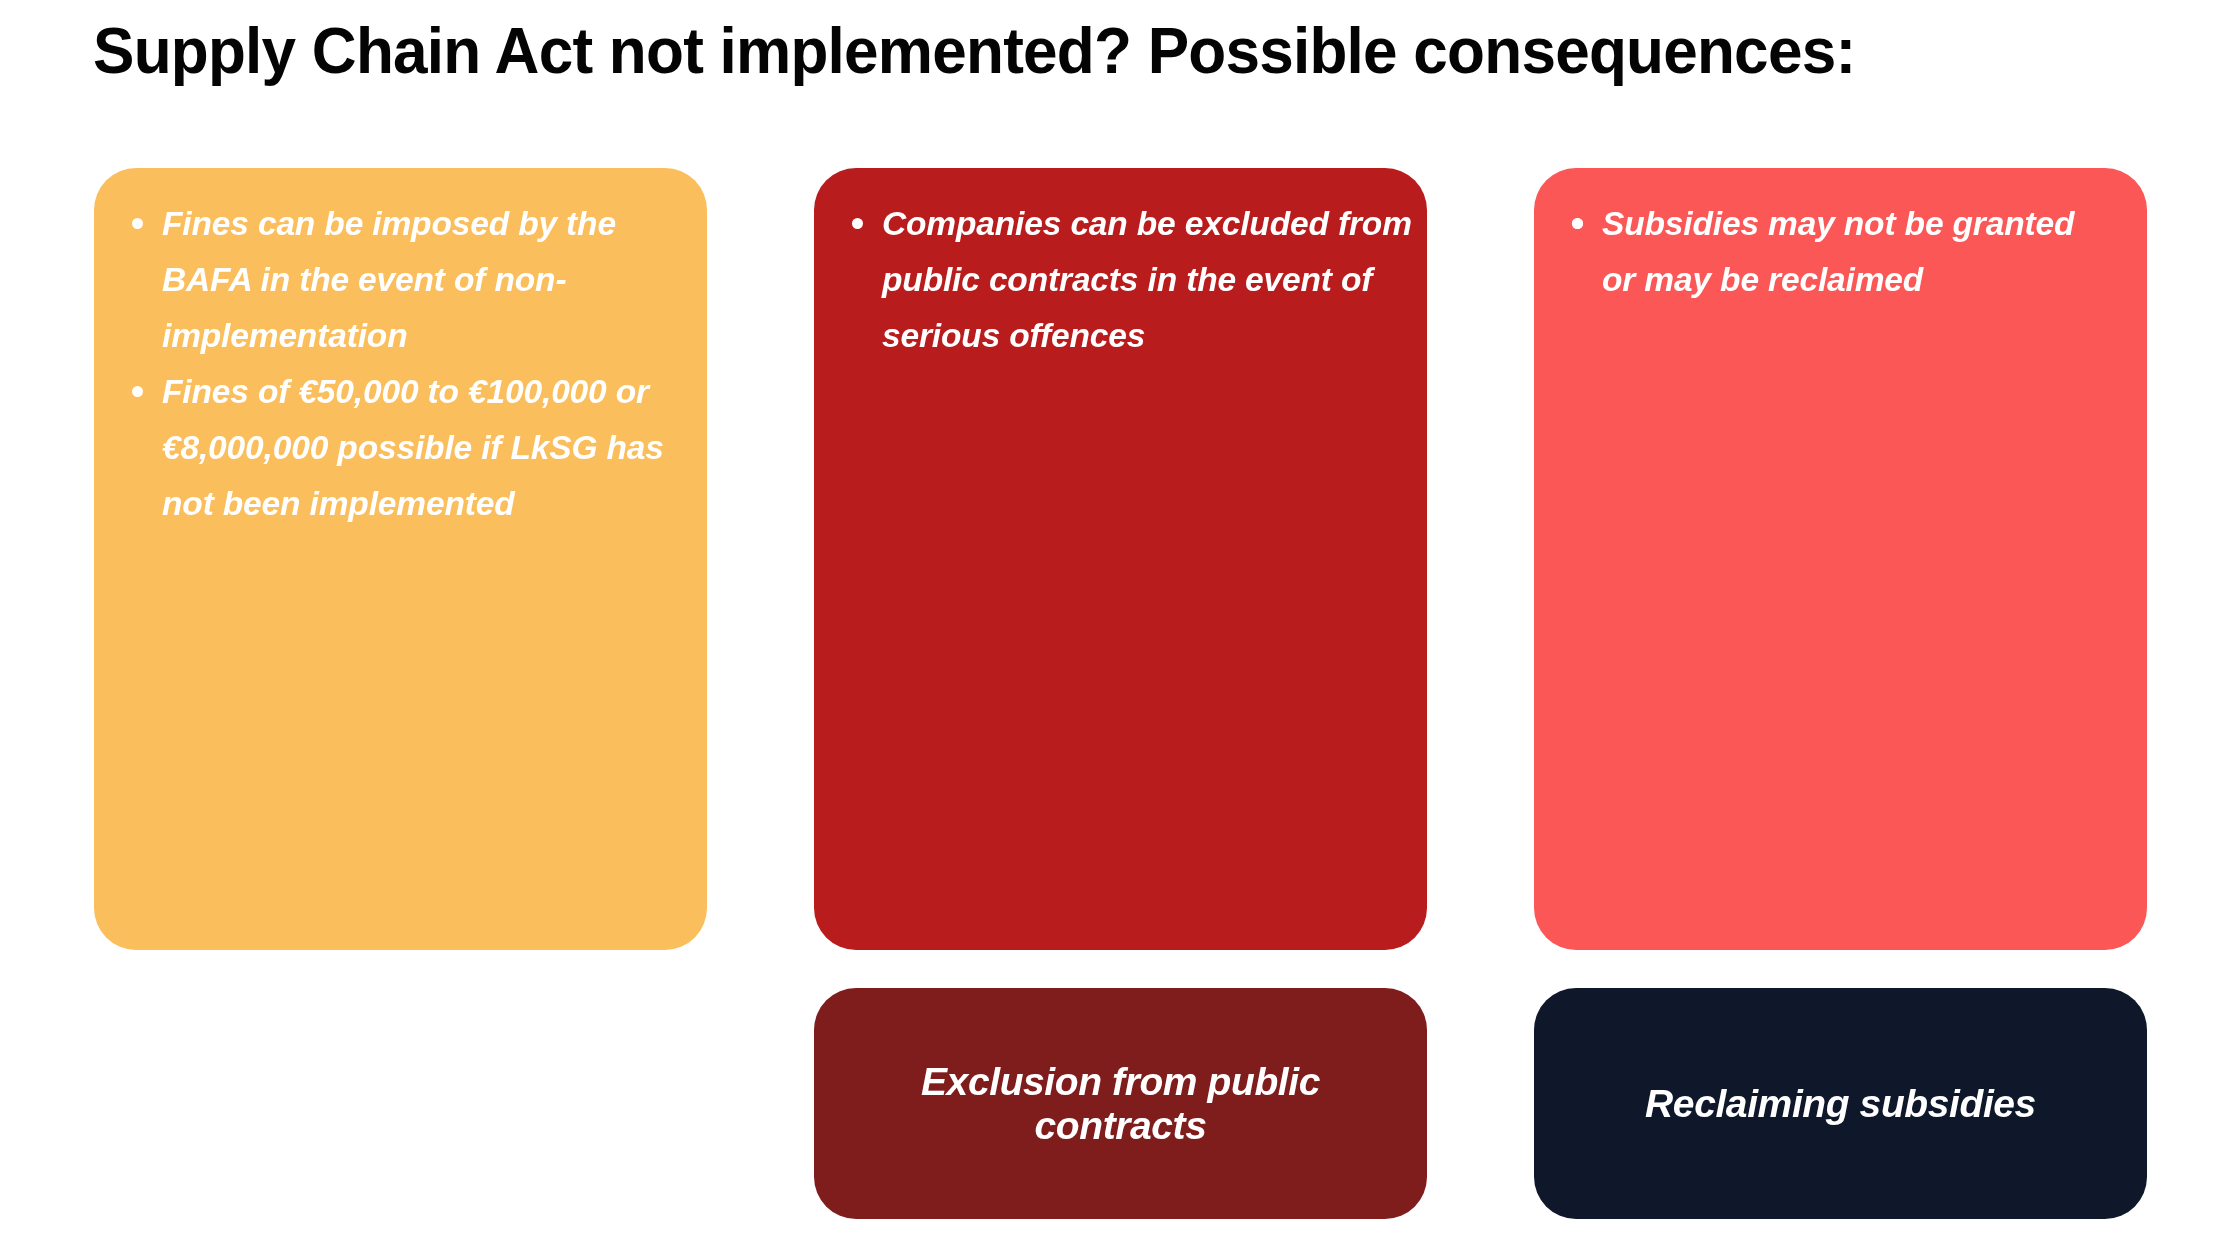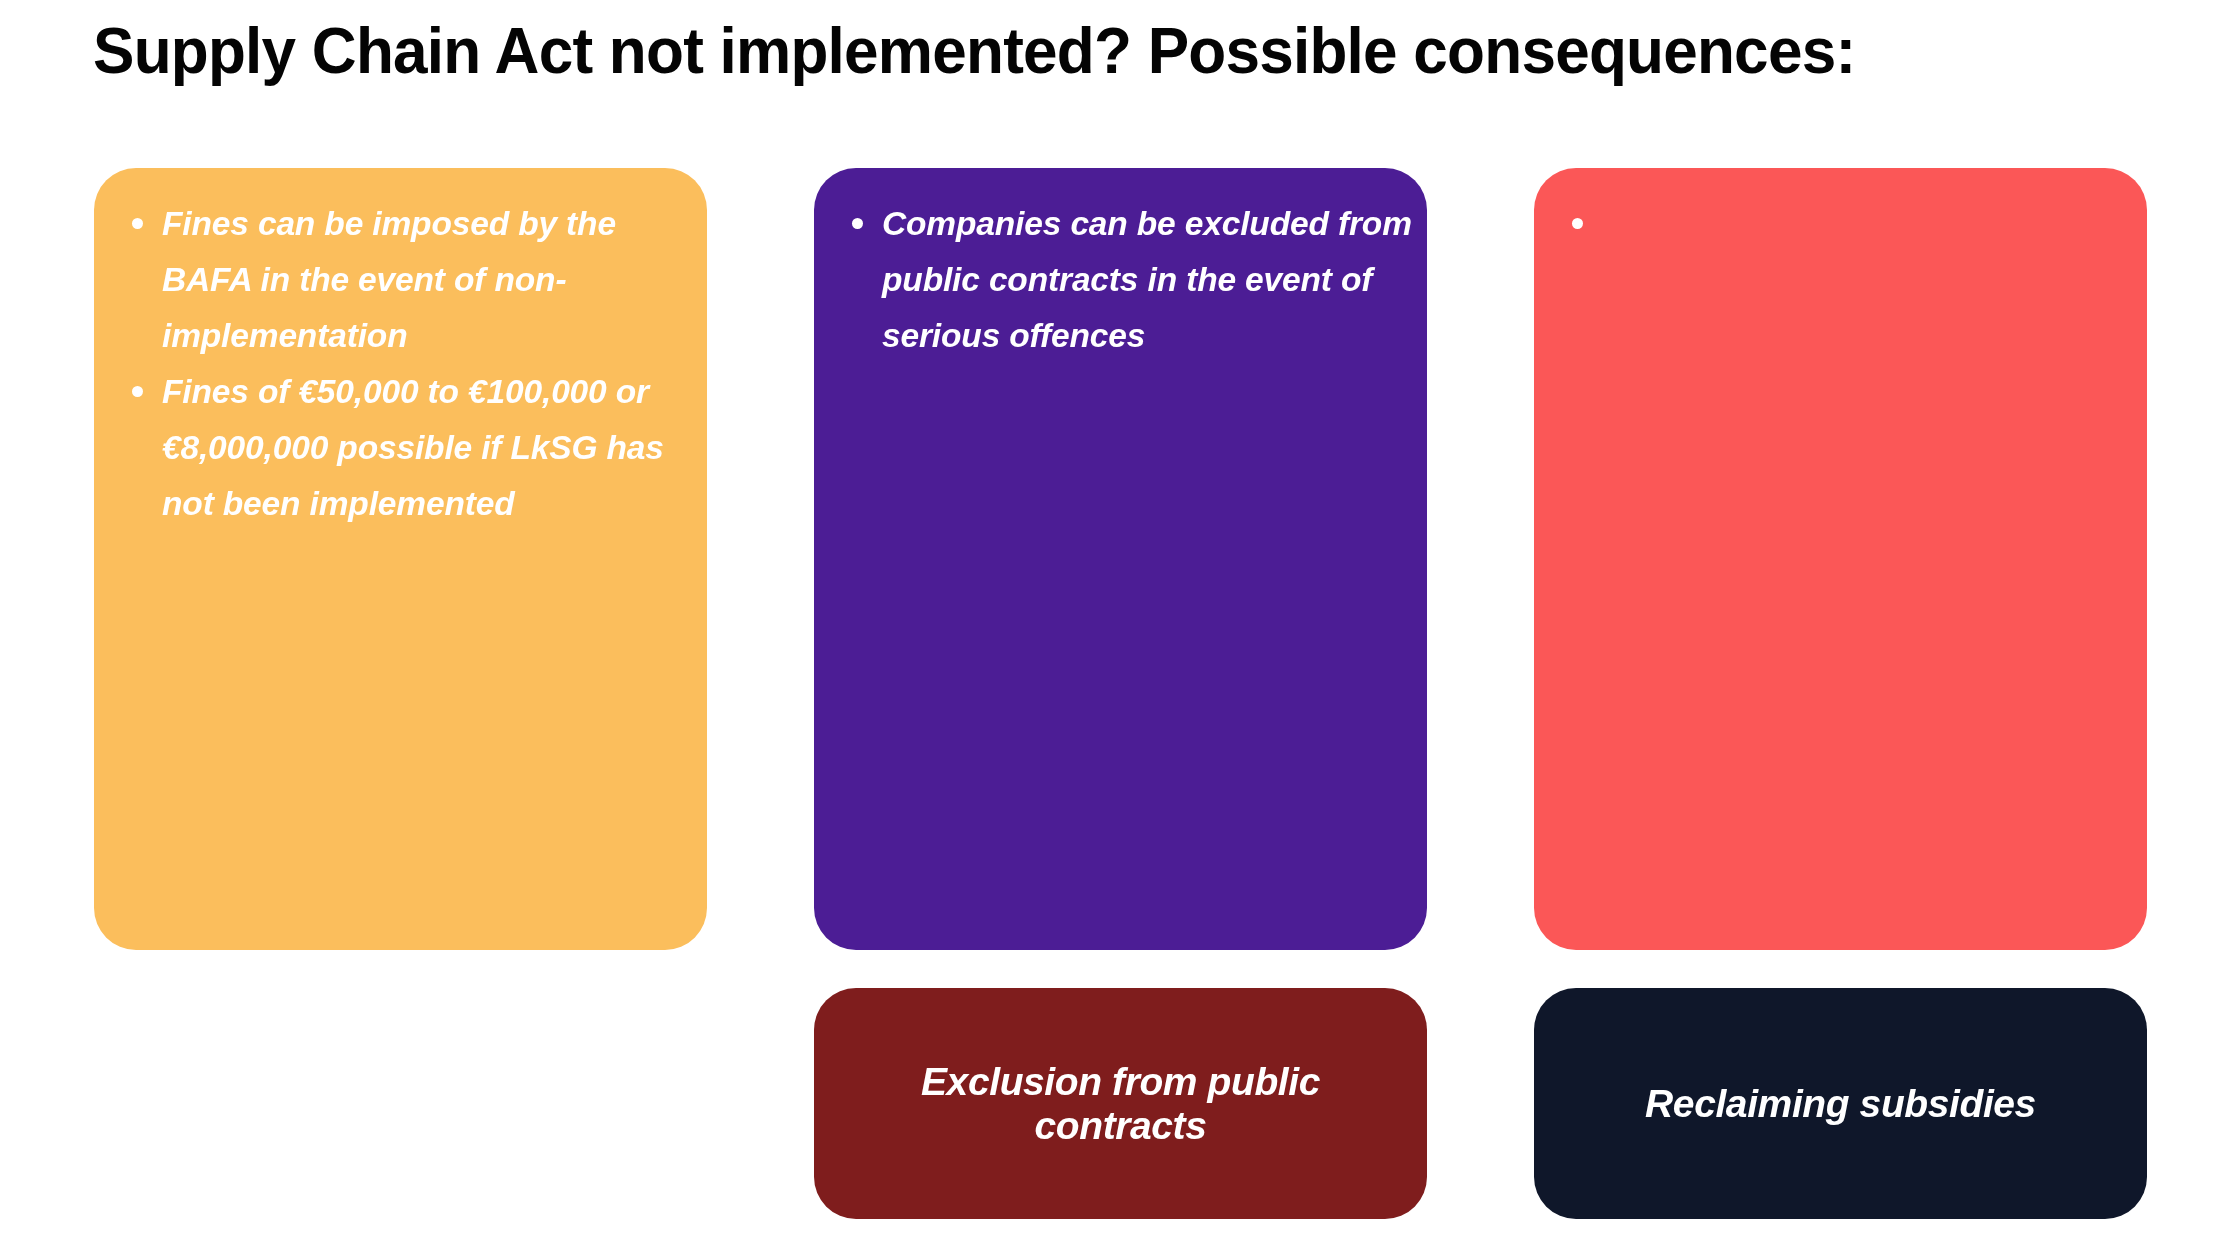--- a/index.html
+++ b/index.html
@@ -134,39 +134,43 @@
         </li>
         <li>
           <span class="dot"></span>
           <span>Fines of €50,000 to €100,000 or €8,000,000 possible if LkSG has not been implemented</span>
         </li>
       </ul>
     </div>
   </div>
 
   <div class="column col-1">
-    <div class="body-card" style="background-color: #4c1d95;">
+    <div class="body-card" style="background-color: #b91c1c;">
       <ul class="bullet-list">
         <li>
           <span class="dot"></span>
           <span>Companies can be excluded from public contracts in the event of serious offences</span>
         </li>
       </ul>
     </div>
     <div class="label-card" style="background-color: #7f1d1d;">
       <div class="label-text">Exclusion from public contracts</div>
     </div>
   </div>
 
   <div class="column col-2">
     <div class="body-card" style="background-color: rgb(251, 87, 87);">
       <ul class="bullet-list">
         <li>
           <span class="dot"></span>
         </li>
+        <li>
+          <span class="dot"></span>
+          <span>Subsidies may not be granted or may be reclaimed</span>
+        </li>
       </ul>
     </div>
     <div class="label-card" style="background-color: #0f172a;">
       <div class="label-text">Reclaiming subsidies</div>
     </div>
   </div>
 
 </div>
 
 </body></html>

